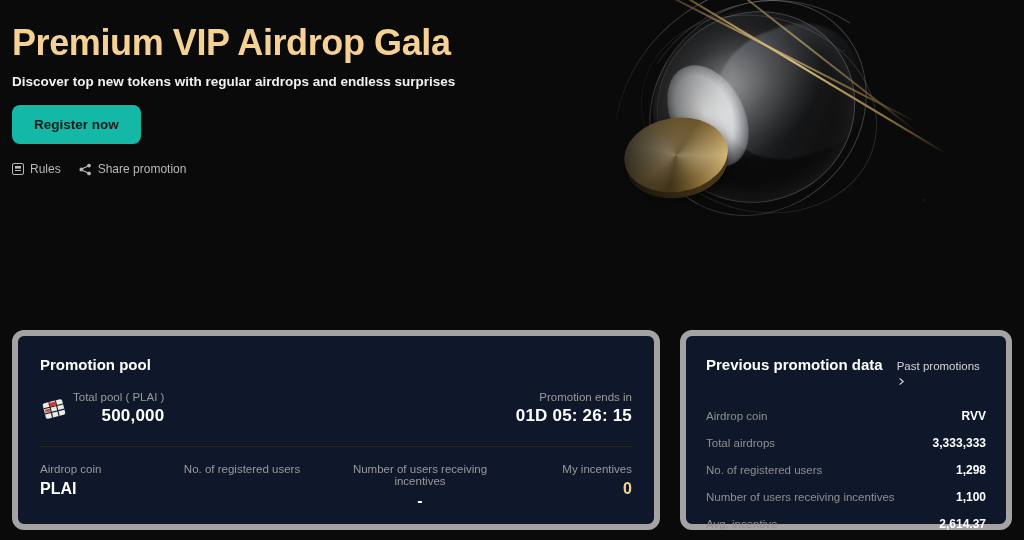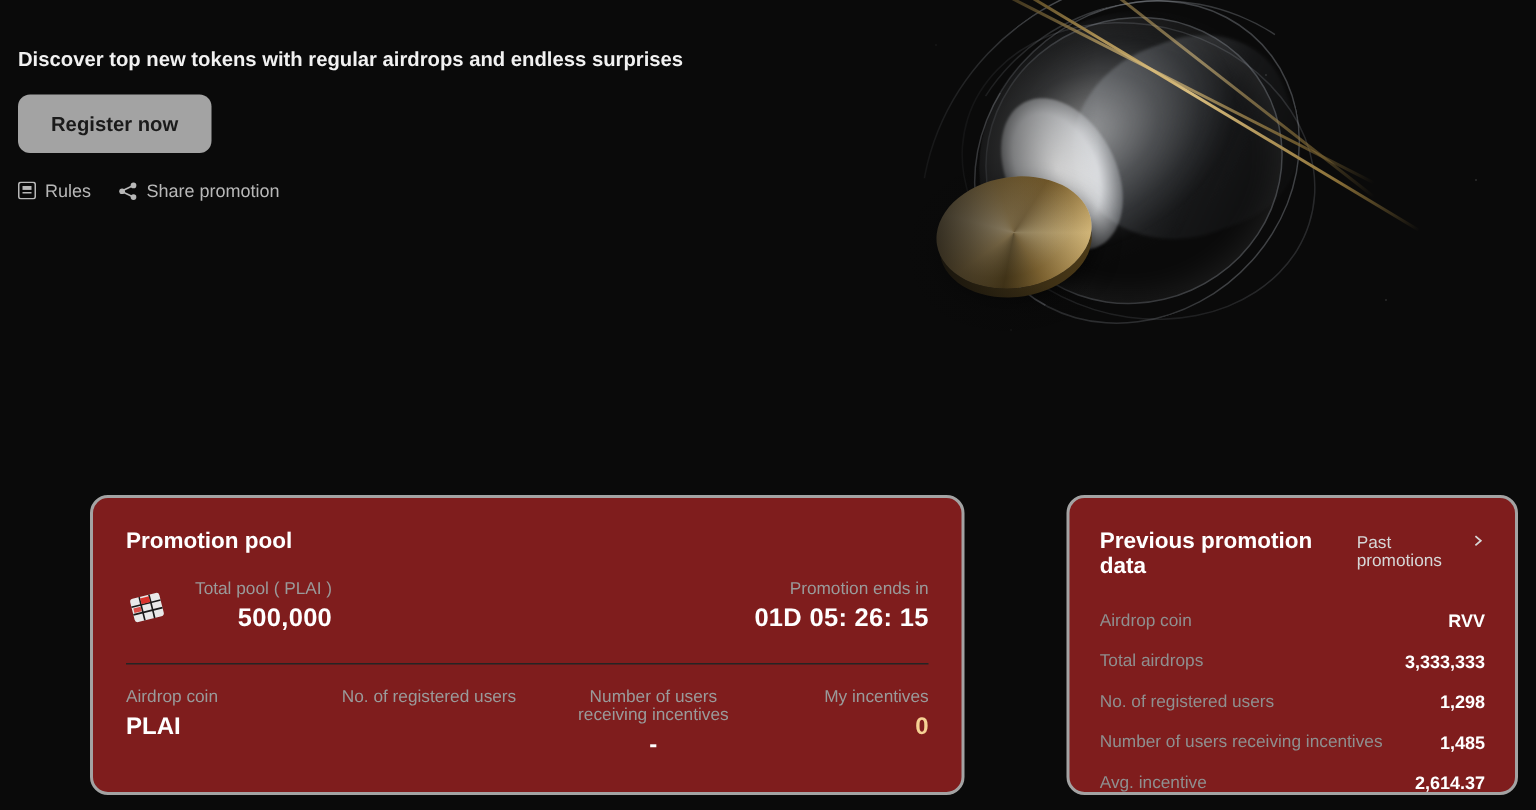--- a/index.html
+++ b/index.html
@@ -115,55 +115,54 @@
   #subtitle {
     margin-top:10px; font-size:13.5px; font-weight:bold; color:#f1f1f1;
   }
   #countdown-line {
     margin-top:22px; font-size:12px; color:#9a9a9a;
   }
   #countdown-line .val { color:#ffffff; font-weight:bold; margin-left:3px; }
 
   #register-btn {
     margin-top:16px; display:inline-block;
-    background:#a3a3a3; color:#1a1a1a;
+    background:#14b8a6; color:#1a1a1a;
     font-size:13.5px; font-weight:bold;
     padding:12px 22px; border:none; border-radius:8px;
     cursor:pointer; font-family:"Liberation Sans", sans-serif;
   }
 
   #hero-links { margin-top:18px; display:flex; align-items:center; gap:18px; }
   .hlink {
     display:flex; align-items:center; gap:6px;
     font-size:12px; color:#b8b8b8; cursor:pointer;
   }
   .hlink svg { display:block; }
 
   
   #cards {
     position:absolute; left:12px; top:330px; width:1000px; height:200px;
     display:flex; gap:20px;
   }
   .card {
-    background:#7f1d1d;
-    border:2px solid #a3a3a3;
+    background:#0f172a;
+    border:6px solid #a3a3a3;
     border-radius:12px;
     position:relative;
-    margin-left:48px;
   }
   #pool-card { width:648px; padding:20px 22px; }
   #prev-card { width:332px; padding:20px 20px; }
 
   #pool-title { font-size:15px; font-weight:bold; color:#ffffff; }
 
   #pool-main {
     margin-top:18px; display:flex; align-items:flex-end;
     justify-content:space-between;
   }
-  #pool-left { display:flex; align-items:center; gap:18px; }
+  #pool-left { display:flex; align-items:center; gap:5px; }
   .token-icon { width:28px; height:28px; position:relative; flex:none; }
   #pool-left-text .lbl { font-size:11.5px; color:#9a9a9a; }
   #pool-left-text .big { font-size:17px; font-weight:bold; color:#ffffff; margin-top:3px; letter-spacing:.2px;text-align:right; }
   #pool-right { text-align:right; }
   #pool-right .lbl { font-size:11.5px; color:#9a9a9a; }
   #pool-right .big { font-size:17px; font-weight:bold; color:#ffffff; margin-top:3px; letter-spacing:.2px; }
 
   #pool-divider { margin-top:20px; height:1px; background:#242424; }
 
   #pool-stats { margin-top:16px; display:flex; }
@@ -173,21 +172,21 @@
   .stat.s1 { flex:0 0 118px; text-align:left; }
   .stat.s2 { flex:0 0 168px; text-align:center; }
   .stat.s3 { flex:1; text-align:center; }
   .stat.s4 { flex:0 0 118px; text-align:right; }
   .stat.s4 .val { color:#f6d194; }
 
   #prev-head { display:flex; align-items:baseline; gap:14px; }
   #prev-title { font-size:15px; font-weight:bold; color:#ffffff; }
   #past-link {
     display:flex; align-items:flex-start; gap:4px;
-    font-size:11.5px; color:#d6d6d6; cursor:pointer;
+    font-size:11.5px; color:#d6d6d6; cursor:pointer;flex-direction:column;
   }
   #prev-rows { margin-top:14px; }
   .prow {
     display:flex; justify-content:space-between; align-items:center;
     padding:6.5px 0;
   }
   .prow .lbl { font-size:11.5px; color:#8f8f8f; }
   .prow .val { font-size:12px; font-weight:bold; color:#ffffff; }
 </style>
 </head>
@@ -206,20 +205,21 @@
     <div class="arc a1"></div>
     <div class="arc a2"></div>
     <div class="needle n1"></div>
     <div class="needle n2"></div>
     <div class="needle n3"></div>
     <div class="coin"></div>
     <div class="hero-fade"></div>
   </div>
 
   <div id="hero-copy">
+    <h1 id="title">Premium VIP Airdrop Gala</h1>
     <p id="subtitle">Discover top new tokens with regular airdrops and endless surprises</p>
 
 
     <button id="register-btn">Register now</button>
 
     <div id="hero-links">
       <div class="hlink">
         <span>
           <svg width="12" height="12" viewBox="0 0 12 12">
             <rect x="0.5" y="0.5" width="11" height="11" rx="1.5" fill="none" stroke="#b8b8b8" stroke-width="1"></rect>
@@ -321,21 +321,21 @@
       <div class="prow">
         <span class="lbl">Total airdrops</span>
         <span class="val">3,333,333</span>
       </div>
       <div class="prow">
         <span class="lbl">No. of registered users</span>
         <span class="val">1,298</span>
       </div>
       <div class="prow">
         <span class="lbl">Number of users receiving incentives</span>
-        <span class="val">1,485</span>
+        <span class="val">1,100</span>
       </div>
       <div class="prow">
         <span class="lbl">Avg. incentive</span>
         <span class="val">2,614.37</span>
       </div>
     </div>
   </div>
 </div>
 
 </body></html>

